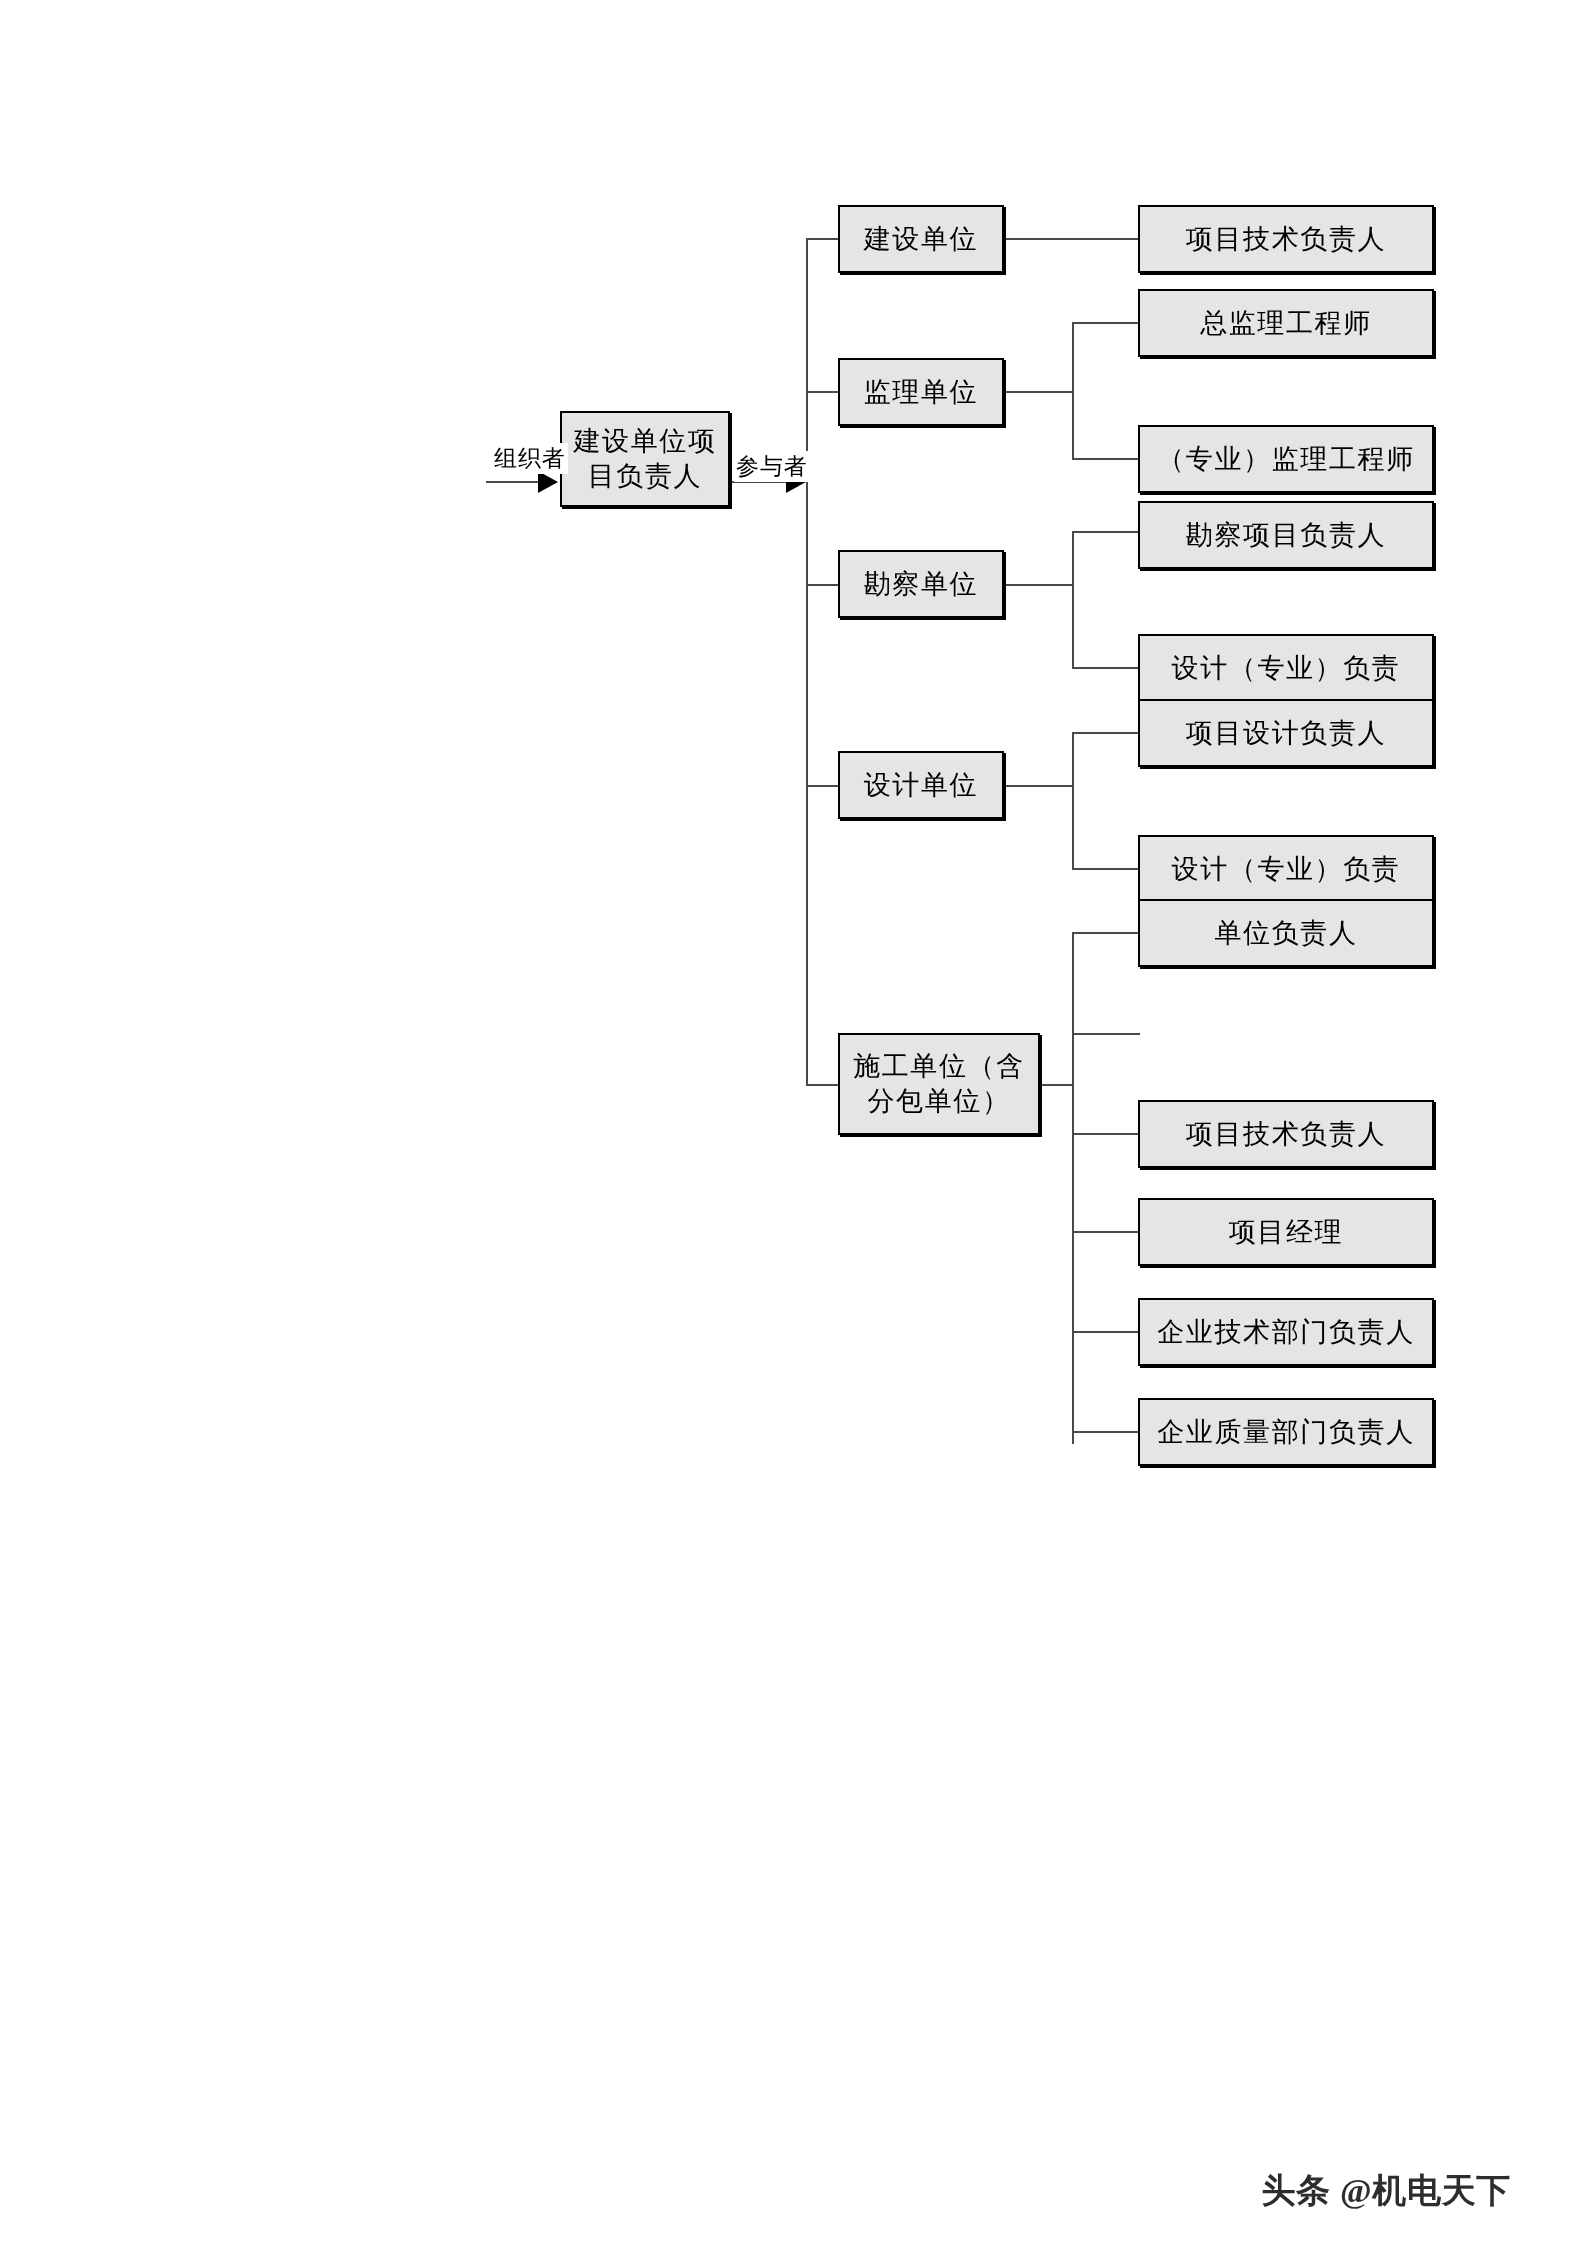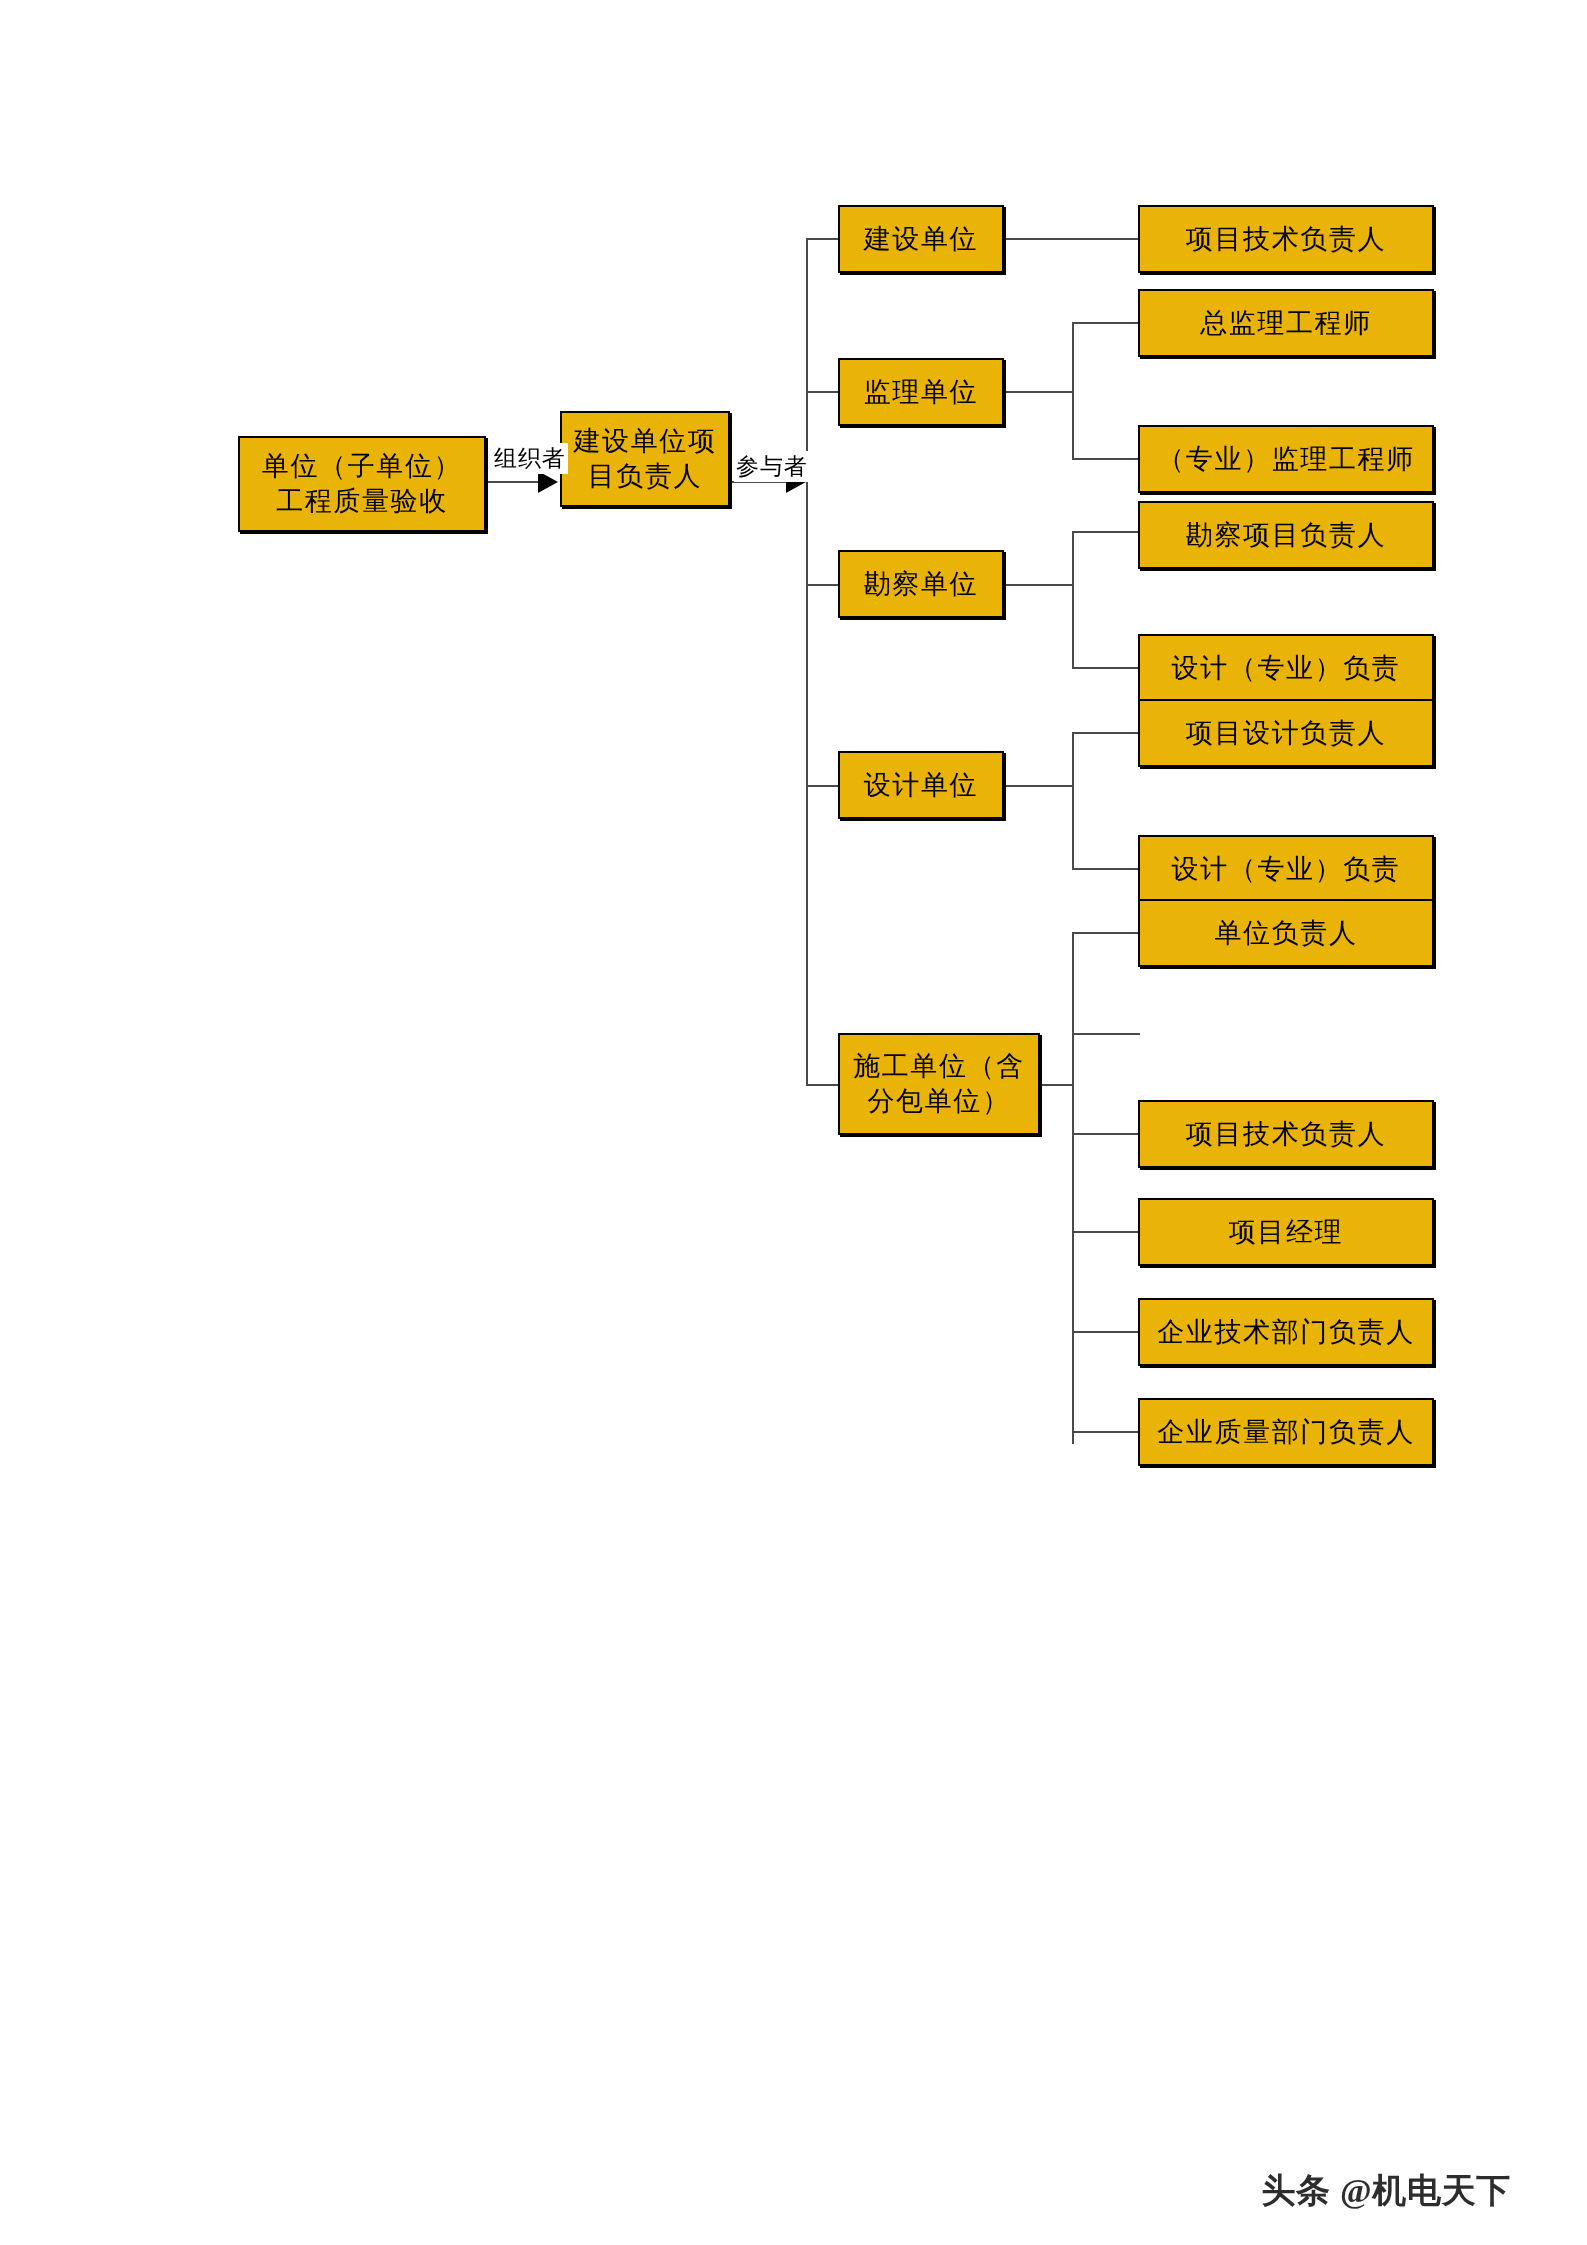--- a/index.html
+++ b/index.html
@@ -22,21 +22,21 @@
     width: 1587px;
     height: 2245px;
     background: #ffffff;
   }
 
   
   .node {
     position: absolute;
     box-sizing: border-box;
     border: 2px solid #000000;
-    background: #eab308;
+    background: #e5e5e5;
     display: flex;
     align-items: center;
     justify-content: center;
     text-align: center;
     line-height: 1.28;
     letter-spacing: 0.06em;
     z-index: 5;
     box-shadow: 2px 2px 0 #000000;
   }
   .node span {
@@ -104,24 +104,20 @@
     white-space: nowrap;
     text-shadow: 1px 1px 0 #ffffff, -1px -1px 0 #ffffff;
     opacity: 0.92;
   }
 </style>
 </head>
 <body>
 
 <div id="page">
 
-  <div class="node n-root">
-    <span>单位（子单位）
-工程质量验收</span>
-  </div>
 
   <div class="line h" style="left:486px; top:481px; width:54px;"></div>
   <div class="arrow" style="left:538px; top:471px;"></div>
   <div class="edge-label" style="left:492px; top:443px;">组织者</div>
 
   <div class="node n-pm">
     <span>建设单位项
 目负责人</span>
   </div>
 

